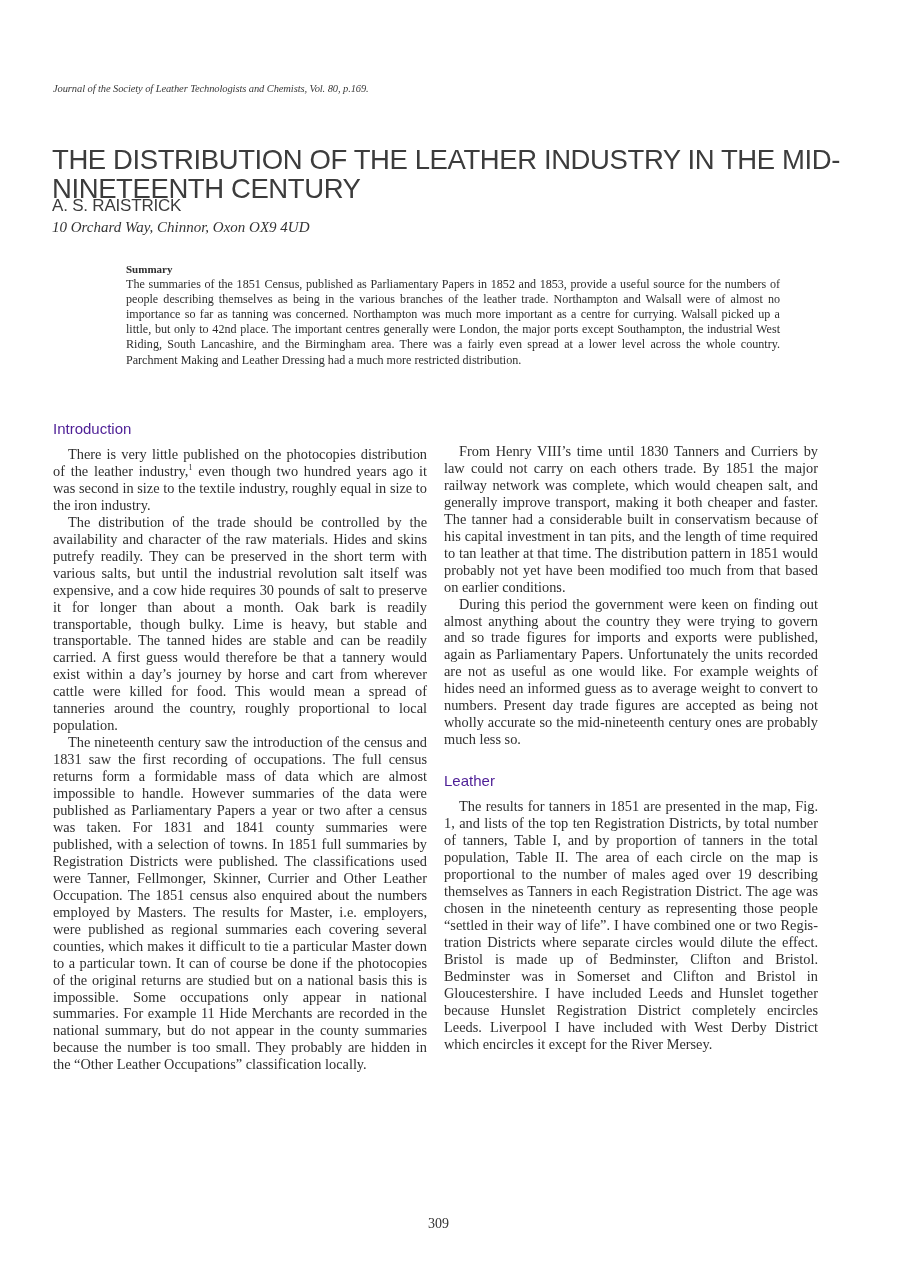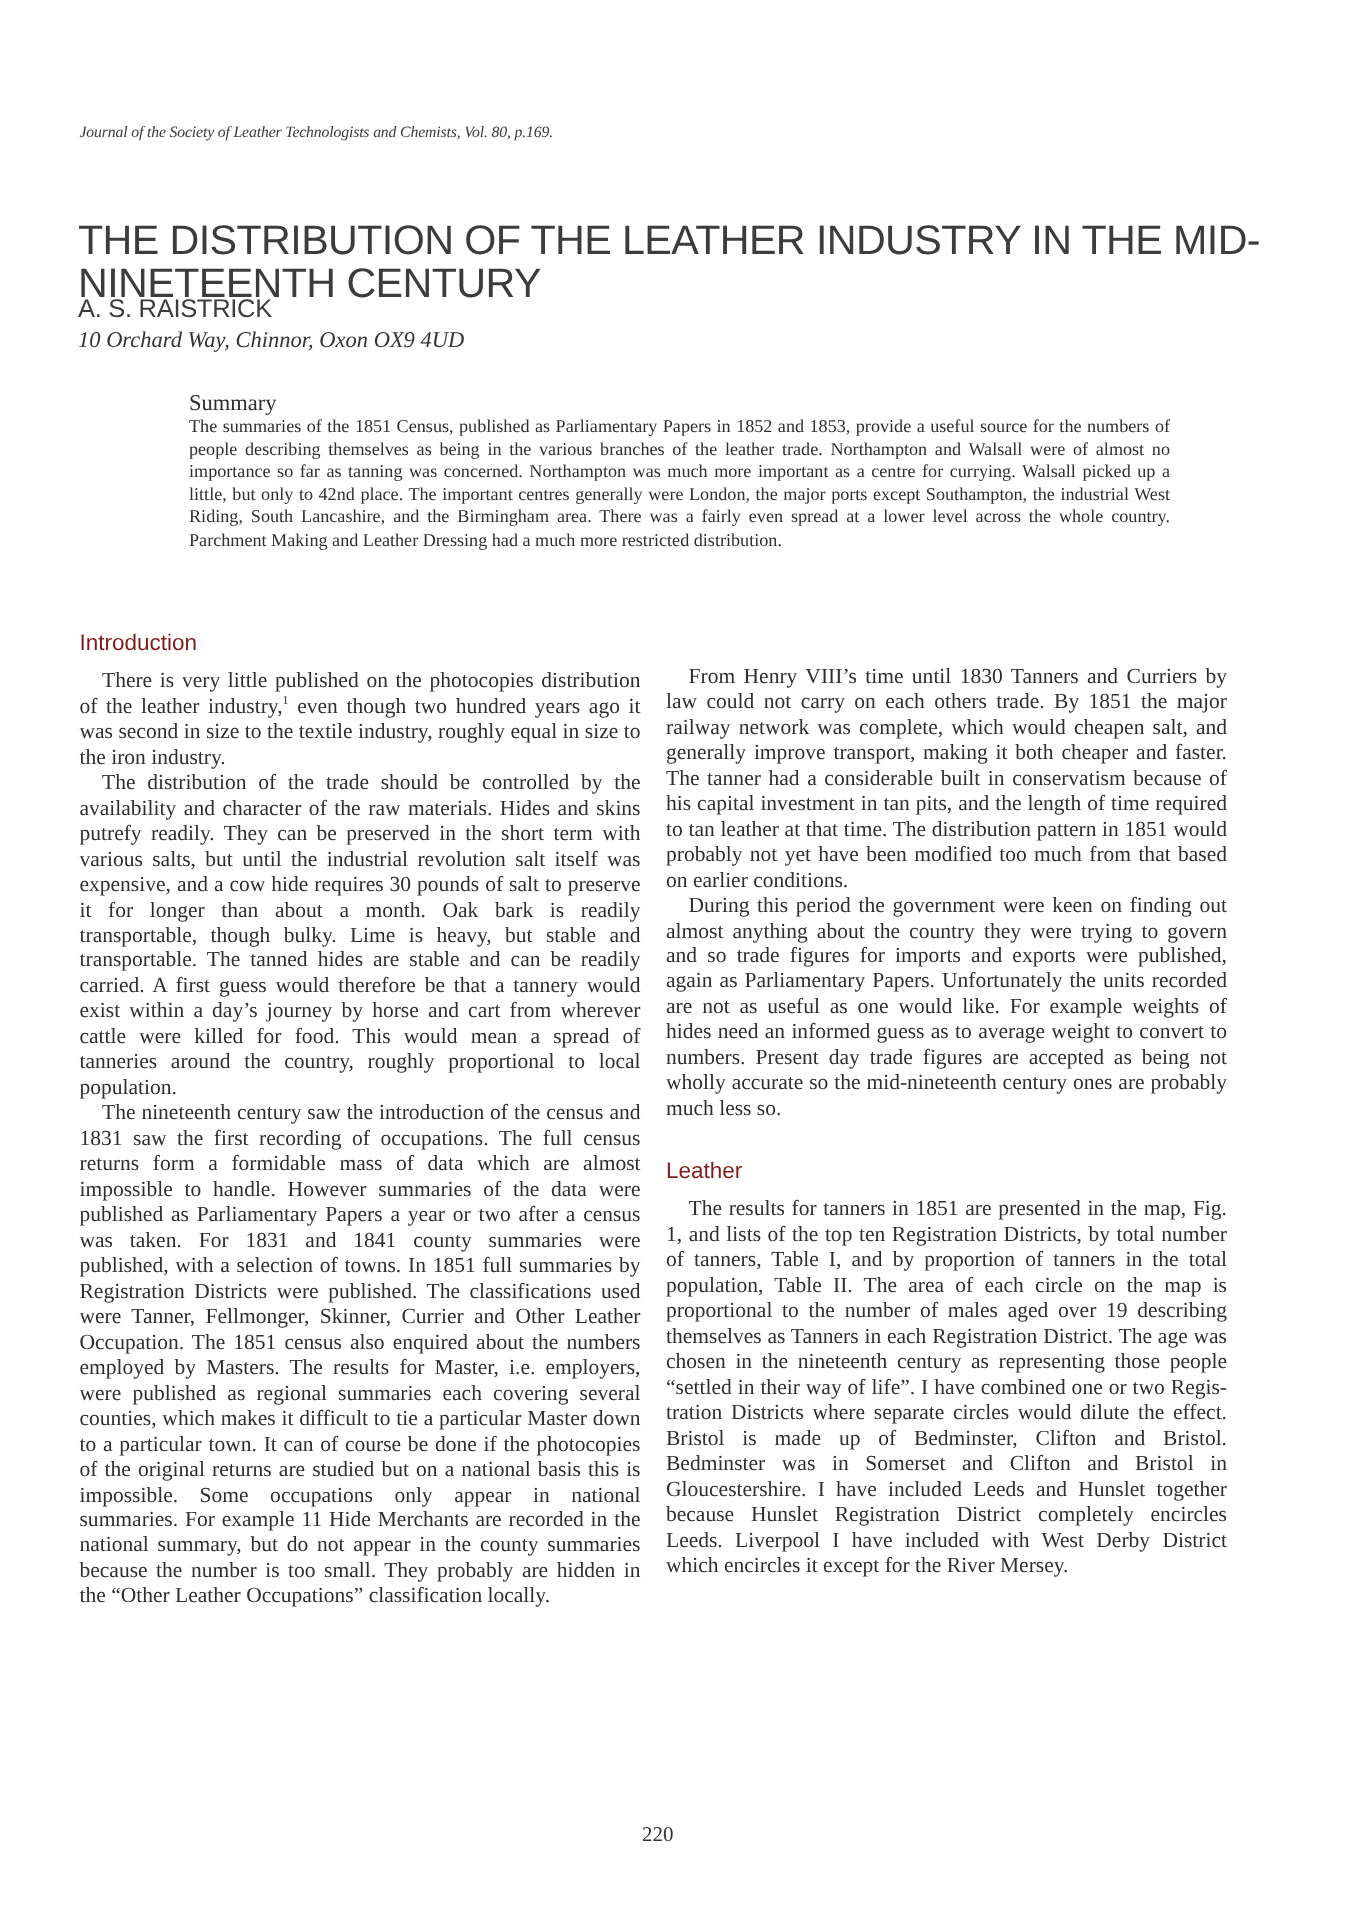--- a/index.html
+++ b/index.html
@@ -20,30 +20,30 @@
   }
   .address {
     position: absolute; left: 52px; top: 219px;
     font-family: "Liberation Serif", serif; font-style: italic; font-size: 15px; color: #333;
   }
   .summary {
     position: absolute; left: 126px; top: 262px; width: 654px;
     font-family: "Liberation Serif", serif; font-size: 12.1px; line-height: 15.1px; color: #2e2e2e;
     text-align: justify;
   }
-  .summary .summary-heading { font-weight: normal; font-size: 15px; display: block; }
+  .summary .summary-heading { font-weight: bold; font-size: 11px; display: block; }
   .summary p { margin: 0; hyphens: manual; }
   .col {
     position: absolute; top: 420px; width: 374px;
     font-family: "Liberation Serif", serif; font-size: 14.35px; line-height: 16.95px; color: #2e2e2e;
   }
   .col-left { left: 53px; }
   .col-right { left: 444px; margin-top: 23px; }
   .col h2 {
-    font-family: "Liberation Sans", sans-serif; font-weight: normal; font-size: 15px; color: #7f1d1d;
+    font-family: "Liberation Sans", sans-serif; font-weight: normal; font-size: 15px; color: #4c1d95;
     margin: 0 0 8px 0; line-height: 18px;
   }
   .col p { margin: 0; text-indent: 15px; text-align: justify; hyphens: manual; }
   .col h2.tanners-heading { margin-top: 24px; }
   sup { font-size: 8px; line-height: 0; vertical-align: 6px; }
   .page-number {
     position: absolute; left: 428px; top: 1216px;
     font-family: "Liberation Serif", serif; font-size: 14px; color: #333;
   }
 </style>
@@ -68,13 +68,13 @@
   <p>The nineteenth century saw the introduction of the census and 1831 saw the first recording of occupations. The full census returns form a formidable mass of data which are almost impossible to handle. However summaries of the data were published as Parliamentary Papers a year or two after a census was taken. For 1831 and 1841 county summaries were published, with a selection of towns. In 1851 full summaries by Registration Districts were published. The classifications used were Tanner, Fellmonger, Skinner, Currier and Other Leather Occupation. The 1851 census also enquired about the numbers employed by Masters. The results for Master, i.e. employers, were published as regional summaries each covering several counties, which makes it difficult to tie a particular Master down to a particular town. It can of course be done if the photocopies of the original returns are studied but on a national basis this is impossible. Some occupations only appear in national summaries. For example 11 Hide Merchants are recorded in the national summary, but do not appear in the county summaries because the number is too small. They probably are hidden in the “Other Leather Occupations” classification locally.</p>
 </div>
 
 <div class="col col-right">
   <p>From Henry VIII’s time until 1830 Tanners and Curriers by law could not carry on each others trade. By 1851 the major railway network was complete, which would cheapen salt, and generally improve transport, making it both cheaper and faster. The tanner had a considerable built in conservatism because of his capital investment in tan pits, and the length of time required to tan leather at that time. The distribution pattern in 1851 would probably not yet have been modified too much from that based on earlier conditions.</p>
   <p>During this period the government were keen on finding out almost anything about the country they were trying to govern and so trade figures for imports and exports were published, again as Parliamentary Papers. Unfortunately the units recorded are not as useful as one would like. For example weights of hides need an informed guess as to average weight to convert to numbers. Present day trade figures are accepted as being not wholly accurate so the mid-nineteenth century ones are probably much less so.</p>
   <h2 class="tanners-heading">Leather</h2>
   <p>The results for tanners in 1851 are presented in the map, Fig. 1, and lists of the top ten Registration Districts, by total number of tanners, Table I, and by proportion of tanners in the total population, Table II. The area of each circle on the map is proportional to the number of males aged over 19 describing themselves as Tanners in each Registration District. The age was chosen in the nineteenth century as representing those people “settled in their way of life”. I have combined one or two Regis­tration Districts where separate circles would dilute the effect. Bristol is made up of Bedminster, Clifton and Bristol. Bedminster was in Somerset and Clifton and Bristol in Gloucestershire. I have included Leeds and Hunslet together because Hunslet Registration District completely encircles Leeds. Liverpool I have included with West Derby District which encircles it except for the River Mersey.</p>
 </div>
 
-<div class="page-number">220</div>
+<div class="page-number">309</div>
 
 </body></html>

